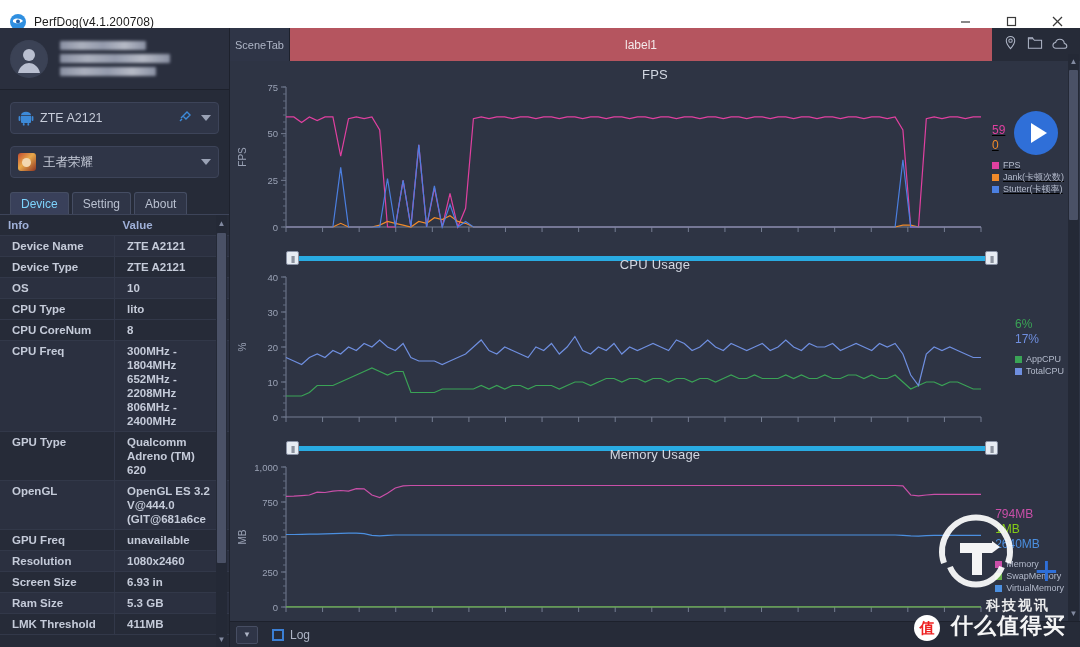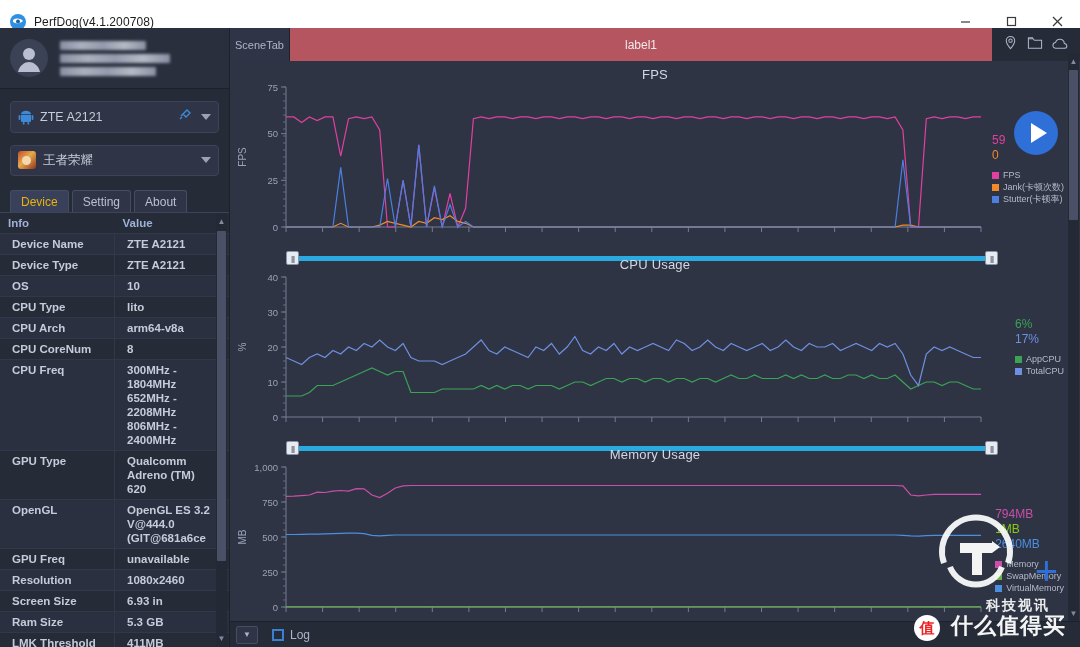--- a/index.html
+++ b/index.html
@@ -48,21 +48,21 @@
     border-top: 6px solid #9aa2b5; }
   .game-icon { width:18px;height:18px;border-radius:3px;margin-right:7px;flex:0 0 auto;
     background: linear-gradient(135deg,#c24b2f,#e8a94b 45%,#8f3420); position:relative; overflow:hidden;}
   .game-icon:after{content:"";position:absolute;left:4px;top:5px;width:9px;height:9px;border-radius:50%;
     background:#f3d8b0;}
 
   .tabs { display: flex; gap: 3px; margin: 14px 0 0 10px; }
   .tab { height: 22px; padding: 0 10px; font-size: 12px; color: #b9c0d0; display: flex; align-items: center;
          background: #2f3547; border: 1px solid #454d63; border-bottom: none; border-radius: 3px 3px 0 0; }
   .tab.active { background: #3a4considering; }
-  .tab.active { background: #39405a; color: #eab308; }
+  .tab.active { background: #39405a; color: #7dd3fc; }
 
   .tbl { flex: 1 1 auto; overflow: hidden; position: relative; border-top: 1px solid #3d4459; }
   table.info { width: 100%; border-collapse: collapse; table-layout: fixed; }
   table.info th, table.info td {
     font-size: 11.5px; text-align: left; padding: 3px 12px; vertical-align: top;
     border-bottom: 1px solid #323849; line-height: 14px;
   }
   table.info th { color: #9fb0d8; font-weight: bold; background: #262b38; padding: 3px 8px; }
   table.info td:first-child { color: #c5cbd9; font-weight: bold; width: 108px; border-right: 1px solid #323849;}
   table.info td:last-child  { color: #c5cbd9; font-weight: bold; }
@@ -237,24 +237,20 @@
                 <td>Device Type</td>
                 <td>ZTE A2121</td>
               </tr>
               <tr class="row-a">
                 <td>OS</td>
                 <td>10</td>
               </tr>
               <tr class="row-b">
                 <td>CPU Type</td>
                 <td>lito</td>
-              </tr>
-              <tr class="row-a">
-                <td>CPU Arch</td>
-                <td>arm64-v8a</td>
               </tr>
               <tr class="row-b">
                 <td>CPU CoreNum</td>
                 <td>8</td>
               </tr>
               <tr class="row-a">
                 <td>CPU Freq</td>
                 <td>300MHz - 1804MHz 652MHz - 2208MHz 806MHz - 2400MHz</td>
               </tr>
               <tr class="row-b">
@@ -399,21 +395,21 @@
                 <line x1="677.8421052631579" y1="144" x2="677.8421052631579" y2="149" stroke="#757d92"></line>
                 <text x="677.8421052631579" y="160" text-anchor="middle" class="axis-text">4:49</text>
                 <line x1="714.421052631579" y1="144" x2="714.421052631579" y2="149" stroke="#757d92"></line>
                 <text x="714.421052631579" y="160" text-anchor="middle" class="axis-text">5:06</text>
                 <line x1="751" y1="144" x2="751" y2="149" stroke="#757d92"></line>
                 <text x="751" y="160" text-anchor="middle" class="axis-text">5:34</text>
                 <polyline points="56.0,33.9 63.8,33.9 71.6,39.5 79.4,33.9 87.2,37.6 95.0,33.9 102.9,33.9 110.7,73.1 118.5,35.7 126.3,33.9 134.1,35.7 141.9,33.9 149.7,46.9 157.5,144.0 165.3,144.0 173.1,97.3 180.9,144.0 188.8,61.9 196.6,144.0 204.4,104.8 212.2,144.0 220.0,110.4 227.8,144.0 235.6,125.3 243.4,35.7 251.2,33.9 259.0,35.7 266.8,33.9 274.7,33.9 282.5,35.7 290.3,33.9 298.1,33.9 305.9,35.7 313.7,33.9 321.5,33.9 329.3,35.7 337.1,33.9 344.9,33.9 352.7,35.7 360.6,33.9 368.4,33.9 376.2,35.7 384.0,33.9 391.8,33.9 399.6,35.7 407.4,33.9 415.2,33.9 423.0,35.7 430.8,33.9 438.6,33.9 446.4,35.7 454.3,33.9 462.1,33.9 469.9,35.7 477.7,33.9 485.5,33.9 493.3,35.7 501.1,33.9 508.9,33.9 516.7,35.7 524.5,33.9 532.3,33.9 540.2,35.7 548.0,33.9 555.8,33.9 563.6,35.7 571.4,33.9 579.2,33.9 587.0,35.7 594.8,33.9 602.6,33.9 610.4,35.7 618.2,33.9 626.1,33.9 633.9,35.7 641.7,33.9 649.5,33.9 657.3,35.7 665.1,33.9 672.9,46.9 680.7,144.0 688.5,144.0 696.3,35.7 704.1,33.9 712.0,35.7 719.8,33.9 727.6,33.9 735.4,35.7 743.2,33.9 751.0,33.9" fill="none" stroke="#e040a0" stroke-width="1.2"></polyline>
                 <polyline points="56.0,144.0 63.8,144.0 71.6,144.0 79.4,144.0 87.2,144.0 95.0,144.0 102.9,144.0 110.7,140.3 118.5,144.0 126.3,144.0 134.1,144.0 141.9,144.0 149.7,142.1 157.5,138.4 165.3,140.3 173.1,142.1 180.9,144.0 188.8,138.4 196.6,140.3 204.4,134.7 212.2,136.5 220.0,132.8 227.8,138.4 235.6,140.3 243.4,144.0 251.2,144.0 259.0,144.0 266.8,144.0 274.7,144.0 282.5,144.0 290.3,144.0 298.1,144.0 305.9,144.0 313.7,144.0 321.5,144.0 329.3,144.0 337.1,144.0 344.9,144.0 352.7,144.0 360.6,144.0 368.4,144.0 376.2,144.0 384.0,144.0 391.8,144.0 399.6,144.0 407.4,144.0 415.2,144.0 423.0,144.0 430.8,144.0 438.6,144.0 446.4,144.0 454.3,144.0 462.1,144.0 469.9,144.0 477.7,144.0 485.5,144.0 493.3,144.0 501.1,144.0 508.9,144.0 516.7,144.0 524.5,144.0 532.3,144.0 540.2,144.0 548.0,144.0 555.8,144.0 563.6,144.0 571.4,144.0 579.2,144.0 587.0,144.0 594.8,144.0 602.6,144.0 610.4,144.0 618.2,144.0 626.1,144.0 633.9,144.0 641.7,144.0 649.5,144.0 657.3,144.0 665.1,144.0 672.9,142.1 680.7,142.1 688.5,144.0 696.3,144.0 704.1,144.0 712.0,144.0 719.8,144.0 727.6,144.0 735.4,144.0 743.2,144.0 751.0,144.0" fill="none" stroke="#f08a2a" stroke-width="1.2"></polyline>
                 <polyline points="56.0,144.0 63.8,144.0 71.6,144.0 79.4,144.0 87.2,144.0 95.0,144.0 102.9,144.0 110.7,84.3 118.5,144.0 126.3,144.0 134.1,144.0 141.9,144.0 149.7,144.0 157.5,95.5 165.3,144.0 173.1,97.3 180.9,144.0 188.8,61.9 196.6,144.0 204.4,102.9 212.2,144.0 220.0,121.6 227.8,144.0 235.6,138.4 243.4,144.0 251.2,144.0 259.0,144.0 266.8,144.0 274.7,144.0 282.5,144.0 290.3,144.0 298.1,144.0 305.9,144.0 313.7,144.0 321.5,144.0 329.3,144.0 337.1,144.0 344.9,144.0 352.7,144.0 360.6,144.0 368.4,144.0 376.2,144.0 384.0,144.0 391.8,144.0 399.6,144.0 407.4,144.0 415.2,144.0 423.0,144.0 430.8,144.0 438.6,144.0 446.4,144.0 454.3,144.0 462.1,144.0 469.9,144.0 477.7,144.0 485.5,144.0 493.3,144.0 501.1,144.0 508.9,144.0 516.7,144.0 524.5,144.0 532.3,144.0 540.2,144.0 548.0,144.0 555.8,144.0 563.6,144.0 571.4,144.0 579.2,144.0 587.0,144.0 594.8,144.0 602.6,144.0 610.4,144.0 618.2,144.0 626.1,144.0 633.9,144.0 641.7,144.0 649.5,144.0 657.3,144.0 665.1,144.0 672.9,76.8 680.7,144.0 688.5,144.0 696.3,144.0 704.1,144.0 712.0,144.0 719.8,144.0 727.6,144.0 735.4,144.0 743.2,144.0 751.0,144.0" fill="none" stroke="#4b7fe0" stroke-width="1.2"></polyline>
               </svg>
-              <div class="legend" style="top: 72px;">
+              <div class="legend" style="top: 62px; text-decoration: underline;">
                 <div class="big" style="color: rgb(224, 64, 160);">59</div>
                 <div class="big" style="color: rgb(240, 138, 42);">0</div>
                 <div style="height: 6px;"></div>
                 <div class="item">
                   <span class="sw" style="background: rgb(224, 64, 160);"></span>
                   <span>FPS</span>
                 </div>
                 <div class="item">
                   <span class="sw" style="background: rgb(240, 138, 42);"></span>
                   <span>Jank(卡顿次数)</span>

